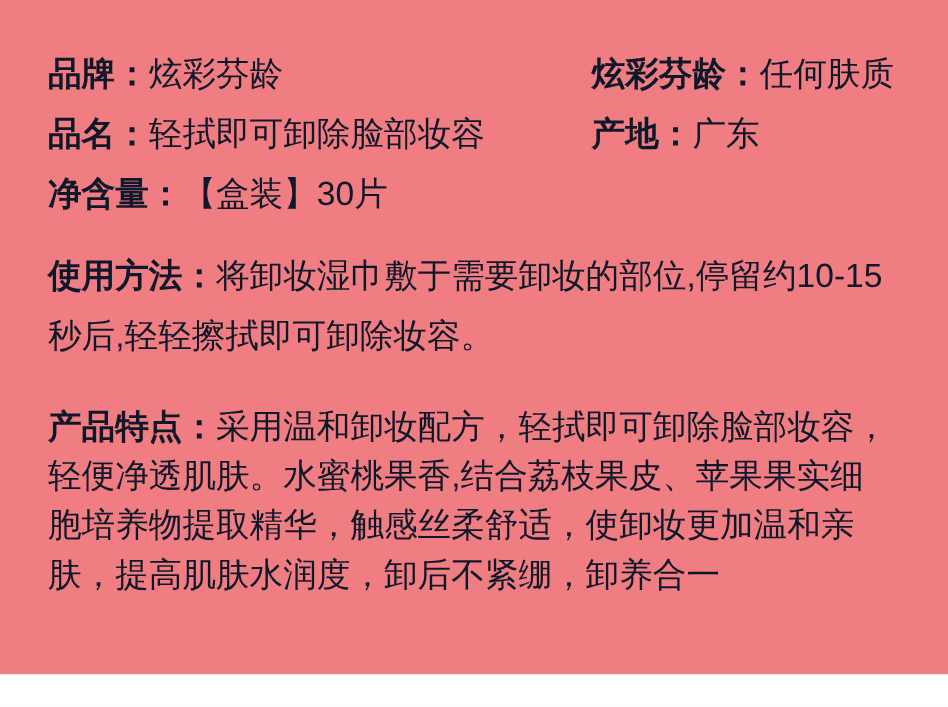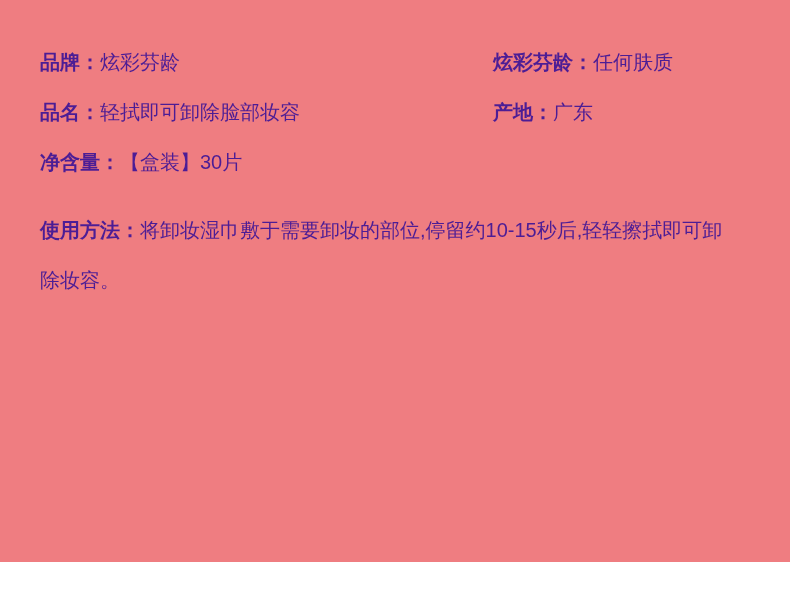--- a/index.html
+++ b/index.html
@@ -14,23 +14,23 @@
     height: 589px;
     background: #ffffff;
     overflow: hidden;
   }
   .panel {
     position: absolute;
     top: 0; left: 0;
     width: 790px;
     height: 562px;
     background: #ef7d81;
-    color: #4c1d95;
+    color: #0f172a;
     padding: 37px 49px 0 40px;
-    font-size: 20px;
+    font-size: 28px;
   }
   .kv-row {
     position: relative;
     line-height: 50px;
     height: 50px;
     white-space: nowrap;
   }
   .kv-label { font-weight: 700; }
   .kv-value { font-weight: 400; }
   .kv-right {
@@ -77,16 +77,17 @@
       <span class="kv-right"><span class="kv-label">产地：</span><span class="kv-value">广东</span></span>
     </div>
 
     <div class="kv-row">
       <span><span class="kv-label">净含量：</span><span class="kv-value">【盒装】30片</span></span>
     </div>
 
 
     <p class="para para-usage"><span class="kv-label">使用方法：</span><span>将卸妆湿巾敷于需要卸妆的部位,停留约10-15秒后,轻轻擦拭即可卸除妆容。</span></p>
 
+    <p class="para para-features"><span class="kv-label">产品特点：</span><span>采用温和卸妆配方，轻拭即可卸除脸部妆容，轻便净透肌肤。水蜜桃果香,结合荔枝果皮、苹果果实细胞培养物提取精华，触感丝柔舒适，使卸妆更加温和亲肤，提高肌肤水润度，卸后不紧绷，卸养合一</span></p>
 
   </div>
   <div class="footer-strip"></div>
 </div>
 
 </body></html>

